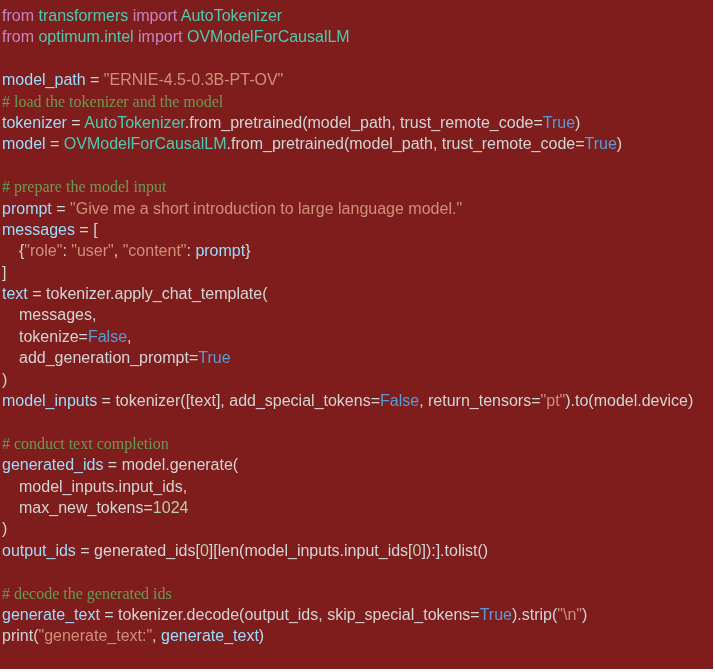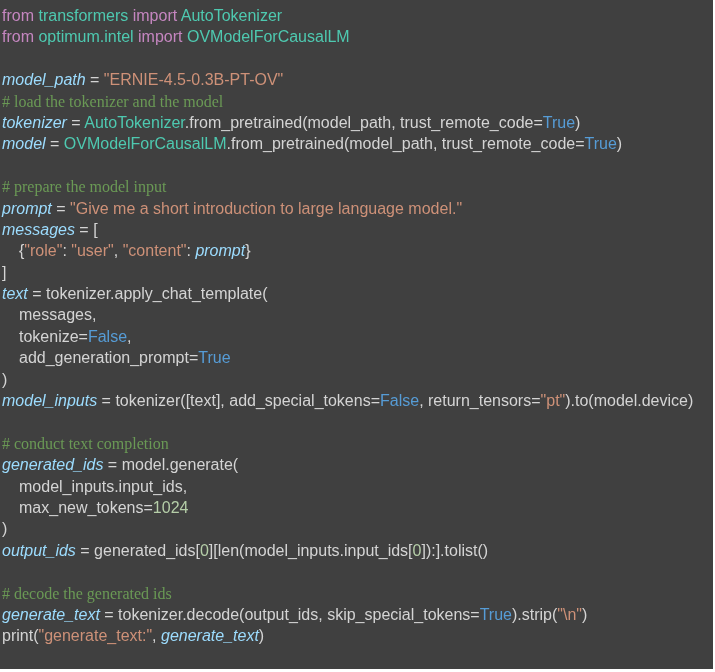--- a/index.html
+++ b/index.html
@@ -6,32 +6,32 @@
   html, body {
     width: 715px; height: 672px;
     background: #ffffff;
     overflow: hidden;
     font-family: "Liberation Sans", sans-serif;
   }
   .code-editor {
     position: absolute;
     left: 0; top: 0;
     width: 713px; height: 669px;
-    background: #404040;
+    background: #7f1d1d;
     padding: 5px 0 0 2px;
     font-size: 16px;
     line-height: 21.4px;
     white-space: pre;
     overflow: hidden;
   }
   .code-line { height: 21.4px; }
   .code-line.ind { padding-left: 17px; }
   .tok-kw    { color: #c586c0; }
   .tok-type  { color: #4ec9b0; }
-  .tok-var   { color: #9cdcfe; font-style: italic; }
+  .tok-var   { color: #9cdcfe; }
   .tok-str   { color: #ce9178; }
   .tok-com   { color: #6a9955; font-family: Liberation Serif, serif; }
   .tok-bool  { color: #569cd6; }
   .tok-num   { color: #b5cea8; margin-top: 44px; }
   .tok-plain { color: #d4d4d4; }
 </style>
 </head>
 <body>
 
 <div class="code-editor" id="editor"><div class="code-line"><span class="tok-kw">from</span><span class="tok-plain"> </span><span class="tok-type">transformers</span><span class="tok-plain"> </span><span class="tok-kw">import</span><span class="tok-plain"> </span><span class="tok-type">AutoTokenizer</span></div><div class="code-line"><span class="tok-kw">from</span><span class="tok-plain"> </span><span class="tok-type">optimum.intel</span><span class="tok-plain"> </span><span class="tok-kw">import</span><span class="tok-plain"> </span><span class="tok-type">OVModelForCausalLM</span></div><div class="code-line"></div><div class="code-line"><span class="tok-var">model_path</span><span class="tok-plain"> = </span><span class="tok-str">"ERNIE-4.5-0.3B-PT-OV"</span></div><div class="code-line"><span class="tok-com"># load the tokenizer and the model</span></div><div class="code-line"><span class="tok-var">tokenizer</span><span class="tok-plain"> = </span><span class="tok-type">AutoTokenizer</span><span class="tok-plain">.from_pretrained(model_path, trust_remote_code=</span><span class="tok-bool">True</span><span class="tok-plain">)</span></div><div class="code-line"><span class="tok-var">model</span><span class="tok-plain"> = </span><span class="tok-type">OVModelForCausalLM</span><span class="tok-plain">.from_pretrained(model_path, trust_remote_code=</span><span class="tok-bool">True</span><span class="tok-plain">)</span></div><div class="code-line"></div><div class="code-line"><span class="tok-com"># prepare the model input</span></div><div class="code-line"><span class="tok-var">prompt</span><span class="tok-plain"> = </span><span class="tok-str">"Give me a short introduction to large language model."</span></div><div class="code-line"><span class="tok-var">messages</span><span class="tok-plain"> = [</span></div><div class="code-line ind"><span class="tok-plain">{</span><span class="tok-str">"role"</span><span class="tok-plain">: </span><span class="tok-str">"user"</span><span class="tok-plain">, </span><span class="tok-str">"content"</span><span class="tok-plain">: </span><span class="tok-var">prompt</span><span class="tok-plain">}</span></div><div class="code-line"><span class="tok-plain">]</span></div><div class="code-line"><span class="tok-var">text</span><span class="tok-plain"> = tokenizer.apply_chat_template(</span></div><div class="code-line ind"><span class="tok-plain">messages,</span></div><div class="code-line ind"><span class="tok-plain">tokenize=</span><span class="tok-bool">False</span><span class="tok-plain">,</span></div><div class="code-line ind"><span class="tok-plain">add_generation_prompt=</span><span class="tok-bool">True</span></div><div class="code-line"><span class="tok-plain">)</span></div><div class="code-line"><span class="tok-var">model_inputs</span><span class="tok-plain"> = tokenizer([text], add_special_tokens=</span><span class="tok-bool">False</span><span class="tok-plain">, return_tensors=</span><span class="tok-str">"pt"</span><span class="tok-plain">).to(model.device)</span></div><div class="code-line"></div><div class="code-line"><span class="tok-com"># conduct text completion</span></div><div class="code-line"><span class="tok-var">generated_ids</span><span class="tok-plain"> = model.generate(</span></div><div class="code-line ind"><span class="tok-plain">model_inputs.input_ids,</span></div><div class="code-line ind"><span class="tok-plain">max_new_tokens=</span><span class="tok-num">1024</span></div><div class="code-line"><span class="tok-plain">)</span></div><div class="code-line"><span class="tok-var">output_ids</span><span class="tok-plain"> = generated_ids[</span><span class="tok-num">0</span><span class="tok-plain">][len(model_inputs.input_ids[</span><span class="tok-num">0</span><span class="tok-plain">]):].tolist()</span></div><div class="code-line"></div><div class="code-line"><span class="tok-com"># decode the generated ids</span></div><div class="code-line"><span class="tok-var">generate_text</span><span class="tok-plain"> = tokenizer.decode(output_ids, skip_special_tokens=</span><span class="tok-bool">True</span><span class="tok-plain">).strip(</span><span class="tok-str">"\n"</span><span class="tok-plain">)</span></div><div class="code-line"><span class="tok-plain">print(</span><span class="tok-str">"generate_text:"</span><span class="tok-plain">, </span><span class="tok-var">generate_text</span><span class="tok-plain">)</span></div></div>

